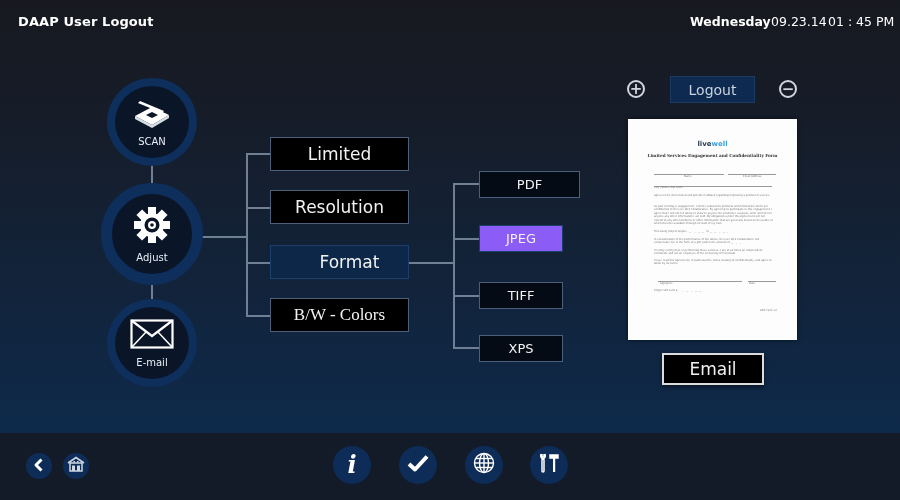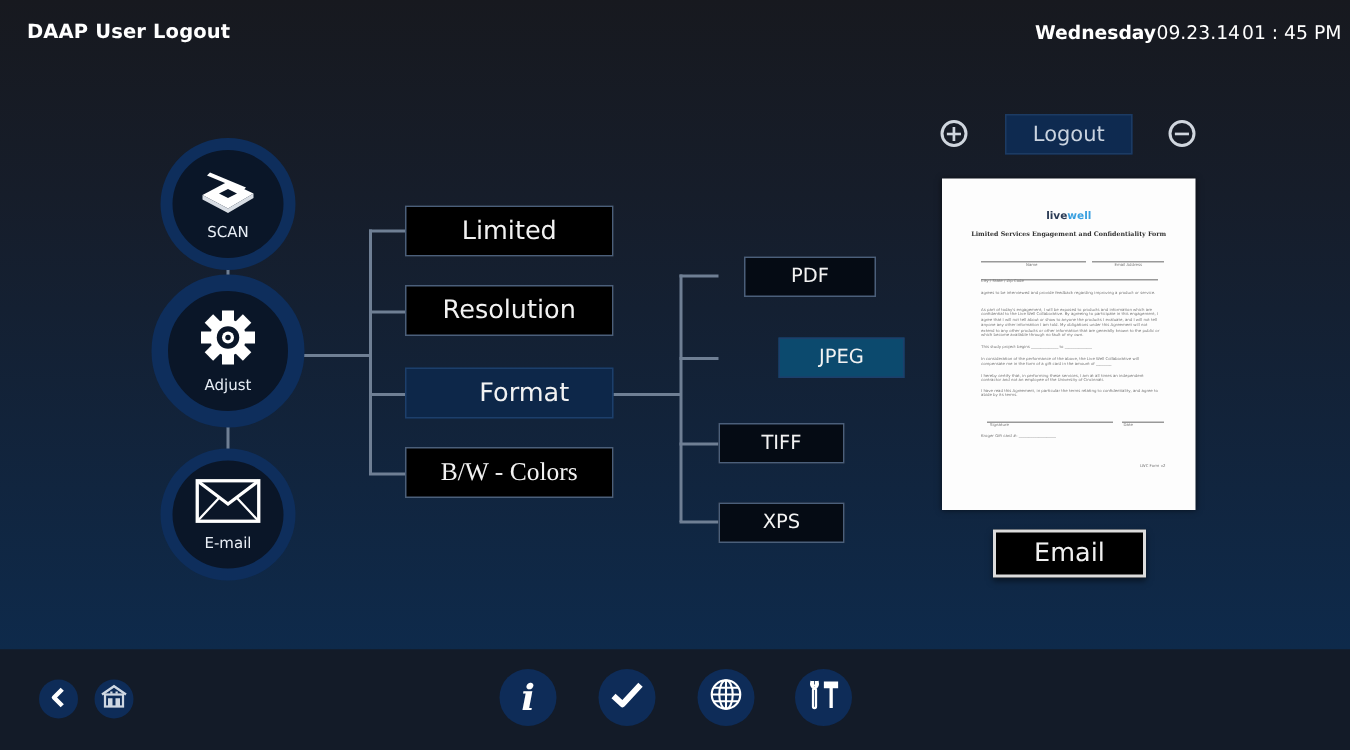--- a/index.html
+++ b/index.html
@@ -18,21 +18,21 @@
 
   .node{position:absolute;border-radius:50%;background:#0a1628;border:8px solid #0e2e5c;
     box-sizing:border-box;display:flex;flex-direction:column;align-items:center;justify-content:center;}
   .node .lbl{font-size:10px;margin-top:4px;color:#e8eef6;}
   .line{position:absolute;background:#6f7f94;}
   .opt{position:absolute;box-sizing:border-box;border:1.5px solid #4b5f7a;background:#000;
     display:flex;align-items:center;justify-content:center;font-size:17px;color:#f2f2f2;}
   .opt.sel{background:#0d2749;border-color:#1d3f6b;}
   .sub{position:absolute;box-sizing:border-box;border:1.5px solid #4b5f7a;background:#050b14;
     display:flex;align-items:center;justify-content:center;font-size:13px;color:#f2f2f2;}
-  .sub.sel{background:#0c4a6e;border-color:#1d3f6b;margin-left:40px;}
+  .sub.sel{background:#8b5cf6;border-color:#1d3f6b;}
 
   .zoomicon{position:absolute;width:18px;height:18px;border-radius:50%;border:2px solid #d0d6de;
     box-sizing:border-box;display:flex;align-items:center;justify-content:center;color:#d0d6de;
     font-size:15px;font-weight:bold;line-height:1;}
   .preview-btn{position:absolute;left:670px;top:76px;width:85px;height:27px;box-sizing:border-box;
     background:#0e2a50;border:1.5px solid #1c3b63;display:flex;align-items:center;justify-content:center;
     font-size:14px;color:#c9d3df;}
   .page{position:absolute;left:628px;top:119px;width:169px;height:221px;background:#fdfdfd;
     box-shadow:0 0 4px rgba(0,0,0,0.6);overflow:hidden;color:#555;}
   .page .logo{position:absolute;left:0;width:100%;top:21px;text-align:center;font-size:7px;font-weight:bold;}
@@ -68,21 +68,21 @@
 <div class="line" style="left:246px;top:207px;width:24px;height:1.5px;"></div>
 <div class="line" style="left:246px;top:262px;width:24px;height:1.5px;"></div>
 <div class="line" style="left:246px;top:315px;width:24px;height:1.5px;"></div>
 <div class="line" style="left:408px;top:262px;width:46px;height:1.5px;"></div>
 <div class="line" style="left:453px;top:183px;width:1.5px;height:165px;"></div>
 <div class="line" style="left:453px;top:183px;width:26px;height:1.5px;"></div>
 <div class="line" style="left:453px;top:238px;width:26px;height:1.5px;"></div>
 <div class="line" style="left:453px;top:295px;width:26px;height:1.5px;"></div>
 <div class="line" style="left:453px;top:347px;width:26px;height:1.5px;"></div>
 
-<div class="node" style="left:107px;top:92px;width:90px;height:88px;text-align:right;">
+<div class="node" style="left:107px;top:78px;width:90px;height:88px;text-align:right;">
   <span>
     <svg width="40" height="30" viewBox="0 0 40 30">
       <path d="M8 3 L32 13 L30 15 L6 5 Z" fill="#fff"></path>
       <path d="M3 18 L20 9 L37 17 L20 27 Z" fill="#fff"></path>
       <path d="M3 18 L3 21 L20 30 L37 20 L37 17 L20 27 Z" fill="#d8dde4"></path>
       <path d="M14 17 L20 14 L26 17 L20 20 Z" fill="#0a1628"></path>
     </svg>
   </span>
   <span class="lbl">SCAN</span>
 </div>
@@ -118,21 +118,21 @@
     </svg>
   </span>
   <span class="lbl">E-mail</span>
 </div>
 
 <div class="opt" style="left:270px;top:137px;width:139px;height:34px;">Limited</div>
 <div class="opt" style="left:270px;top:190px;width:139px;height:34px;">Resolution</div>
 <div class="opt sel" style="left:270px;top:245px;width:139px;height:34px;padding-left:20px;">Format</div>
 <div class="opt" style="left:270px;top:298px;width:139px;height:34px;font-family:Liberation Serif, serif;">B/W - Colors</div>
 
-<div class="sub" style="left:496px;top:171px;width:88px;height:27px;">PDF</div>
+<div class="sub" style="left:479px;top:171px;width:101px;height:27px;">PDF</div>
 <div class="sub sel" style="left:479px;top:225px;width:84px;height:27px;">JPEG</div>
 <div class="sub" style="left:479px;top:282px;width:84px;height:27px;">TIFF</div>
 <div class="sub" style="left:479px;top:335px;width:84px;height:27px;">XPS</div>
 
 <div class="zoomicon" style="left:627px;top:80px;">
   <span>+</span>
 </div>
 <div class="preview-btn">Logout</div>
 <div class="zoomicon" style="left:779px;top:80px;">
   <span>−</span>

